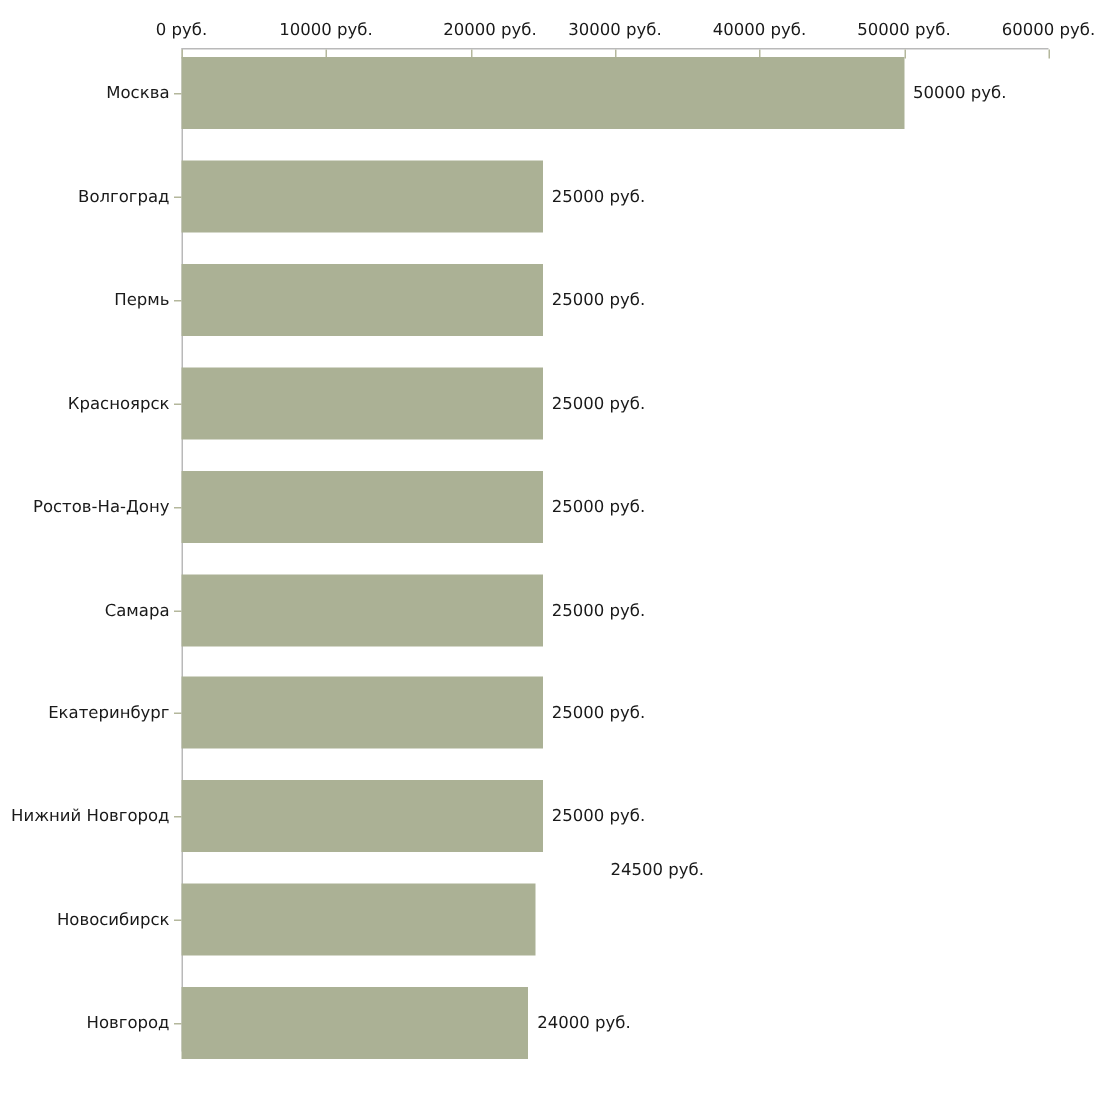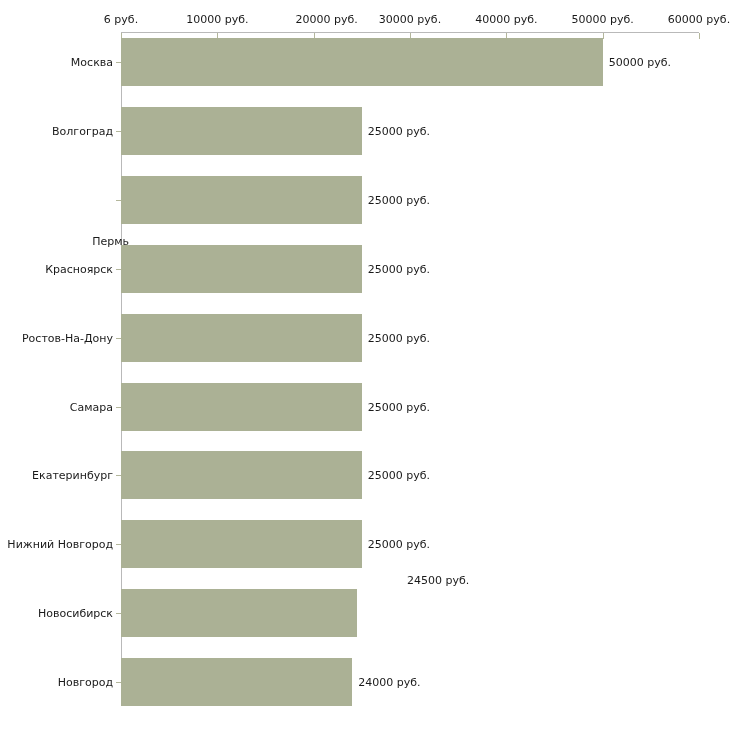--- a/index.html
+++ b/index.html
@@ -92,41 +92,41 @@
 </head>
 <body>
 
 <div id="chart-root">
 
   <div class="axis-top-line"></div>
   <div class="axis-left-line"></div>
 
   <div id="x-ticks-layer">
       <div class="axis-tick" style="left: 121px;"></div>
-      <div class="axis-tick-label" style="left: 121px;">6 руб.</div>
+      <div class="axis-tick-label" style="left: 121px;">0 руб.</div>
       <div class="axis-tick" style="left: 217.333px;"></div>
       <div class="axis-tick-label" style="left: 217.333px;">10000 руб.</div>
       <div class="axis-tick" style="left: 313.667px;"></div>
       <div class="axis-tick-label" style="left: 313.667px; margin-left: 13px;">20000 руб.</div>
       <div class="axis-tick" style="left: 410px;"></div>
       <div class="axis-tick-label" style="left: 410px; text-align: right;">30000 руб.</div>
       <div class="axis-tick" style="left: 506.333px;"></div>
       <div class="axis-tick-label" style="left: 506.333px;">40000 руб.</div>
       <div class="axis-tick" style="left: 602.667px;"></div>
       <div class="axis-tick-label" style="left: 602.667px;">50000 руб.</div>
       <div class="axis-tick" style="left: 699px;"></div>
       <div class="axis-tick-label" style="left: 699px;">60000 руб.</div>
     </div>
   <div id="cat-layer">
       <div class="cat-tick" style="top: 62px;"></div>
       <div class="cat-label" style="top: 62px; left: 0px; width: 113px; right: auto;">Москва</div>
       <div class="cat-tick" style="top: 130.9px;"></div>
       <div class="cat-label" style="top: 130.9px; left: 0px; width: 113px; right: auto;">Волгоград</div>
       <div class="cat-tick" style="top: 199.8px;"></div>
-      <div class="cat-label" style="top: 199.8px; left: 16px; width: 113px; right: auto; margin-top: 41px;">Пермь</div>
+      <div class="cat-label" style="top: 199.8px; left: 0px; width: 113px; right: auto;">Пермь</div>
       <div class="cat-tick" style="top: 268.7px;"></div>
       <div class="cat-label" style="top: 268.7px; left: 0px; width: 113px; right: auto;">Красноярск</div>
       <div class="cat-tick" style="top: 337.6px;"></div>
       <div class="cat-label" style="top: 337.6px; left: 0px; width: 113px; right: auto;">Ростов-На-Дону</div>
       <div class="cat-tick" style="top: 406.5px;"></div>
       <div class="cat-label" style="top: 406.5px; left: 0px; width: 113px; right: auto;">Самара</div>
       <div class="cat-tick" style="top: 475.4px;"></div>
       <div class="cat-label" style="top: 475.4px; left: 0px; width: 113px; right: auto;">Екатеринбург</div>
       <div class="cat-tick" style="top: 544.3px;"></div>
       <div class="cat-label" style="top: 544.3px; left: 0px; width: 113px; right: auto;">Нижний Новгород</div>

